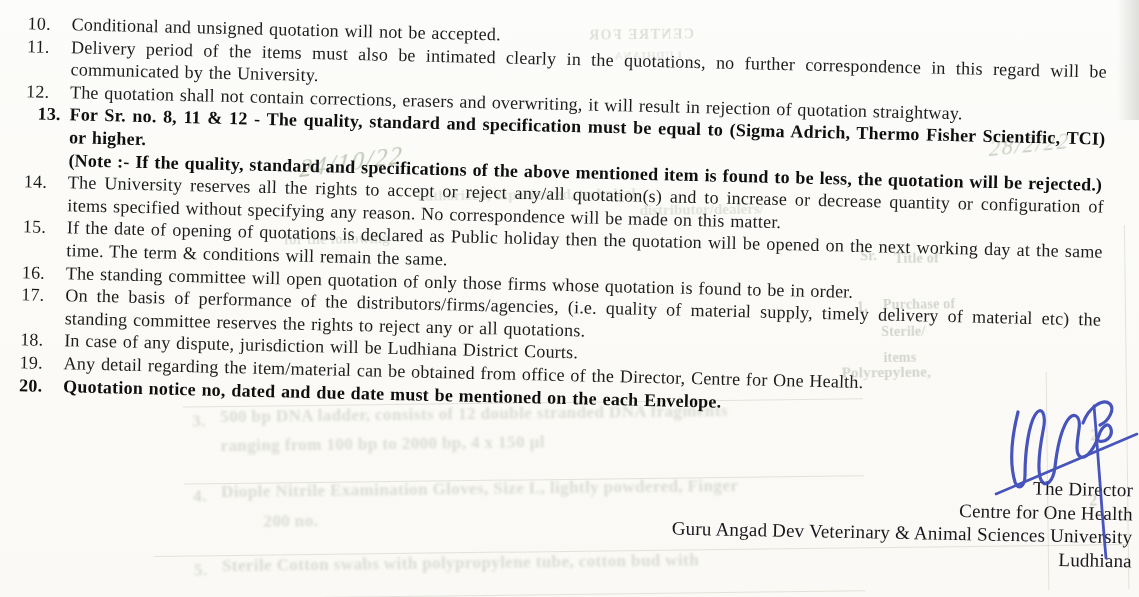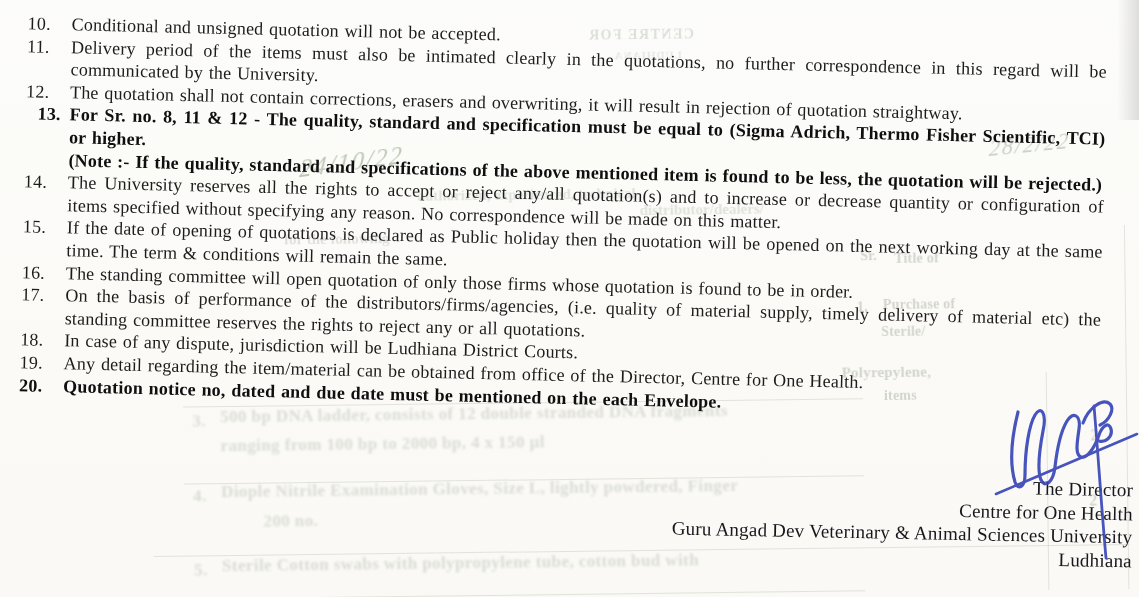--- a/index.html
+++ b/index.html
@@ -72,21 +72,21 @@
     <span class="g faintline" style="left:420px;top:186px;">authorized, experienced, technical</span>
     <span class="g faintline" style="left:642px;top:203px;">distributor/dealers/</span>
     <span class="g faintline" style="left:286px;top:228px;">for the following</span>
 
     <span class="g small" style="left:862px;top:252px;">Sr.</span>
     <span class="g small" style="left:896px;top:255px;">Title of</span>
 
     <span class="g small" style="left:858px;top:303px;">1.</span>
     <span class="g small" style="left:884px;top:301px;">Purchase of</span>
     <span class="g small" style="left:882px;top:328px;">Sterile/</span>
-    <span class="g small" style="left:884px;top:354px;margin-top:38px;">items</span>
+    <span class="g small" style="left:884px;top:354px;">items</span>
     <span class="g small" style="left:842px;top:368px;font-size:15px;">Polyrepylene,</span>
 
     <span class="g rowtext" style="left:192px;top:407px;">3.</span>
     <span class="g rowtext" style="left:220px;top:403px;">500 bp DNA ladder, consists of 12 double stranded DNA fragments</span>
     <span class="g rowtext" style="left:220px;top:432px;">ranging from 100 bp to 2000 bp, 4 x 150 µl</span>
     <span class="g qty" style="left:1090px;top:433px;">2</span>
 
     <span class="g rowtext" style="left:192px;top:482px;">4.</span>
     <span class="g rowtext" style="left:220px;top:478px;">Diople Nitrile Examination Gloves, Size L, lightly powdered, Finger</span>
     <span class="g rowtext" style="left:262px;top:508px;">200 no.</span>

